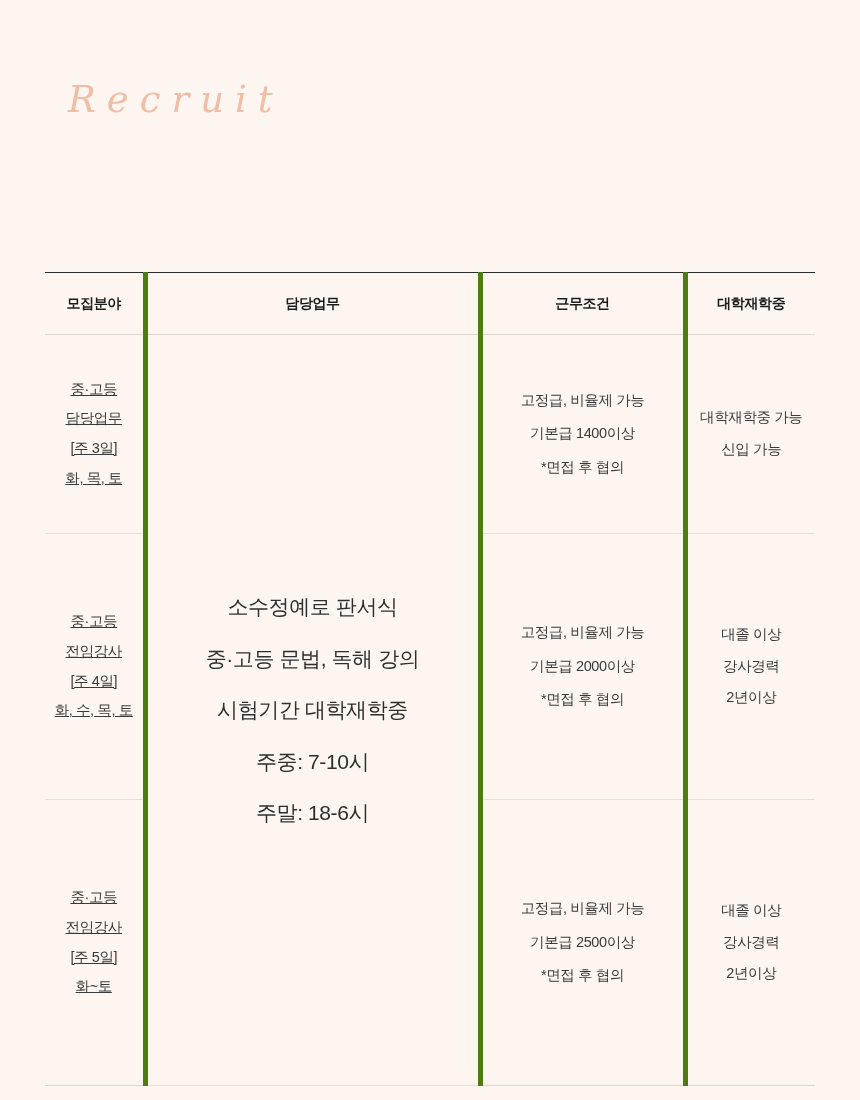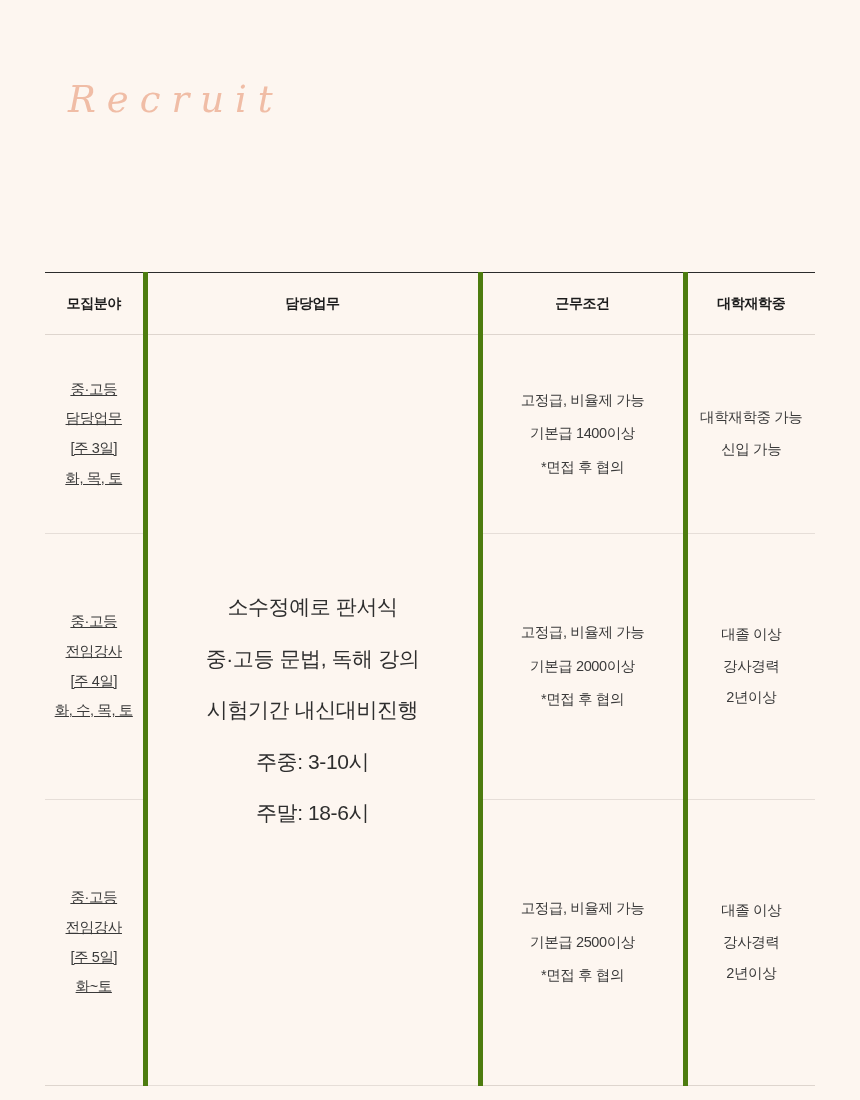--- a/index.html
+++ b/index.html
@@ -137,22 +137,22 @@
       <tr class="row-1">
         <td class="cell-lines">
           <div>중·고등</div>
           <div>담당업무</div>
           <div>[주 3일]</div>
           <div>화, 목, 토</div>
         </td>
         <td class="vsep duty-cell" rowspan="3">
           <div>소수정예로 판서식</div>
           <div>중·고등 문법, 독해 강의</div>
-          <div>시험기간 내신대비진행</div>
-          <div>주중: 3-10시</div>
+          <div>시험기간 대학재학중</div>
+          <div>주중: 7-10시</div>
           <div>주말: 18-6시</div>
         </td>
         <td class="vsep cond-cell">
           <div>고정급, 비율제 가능</div>
           <div>기본급 1400이상</div>
           <div>*면접 후 협의</div>
         </td>
         <td class="vsep qual-cell">
           <div>대학재학중 가능</div>
           <div>신입 가능</div>

